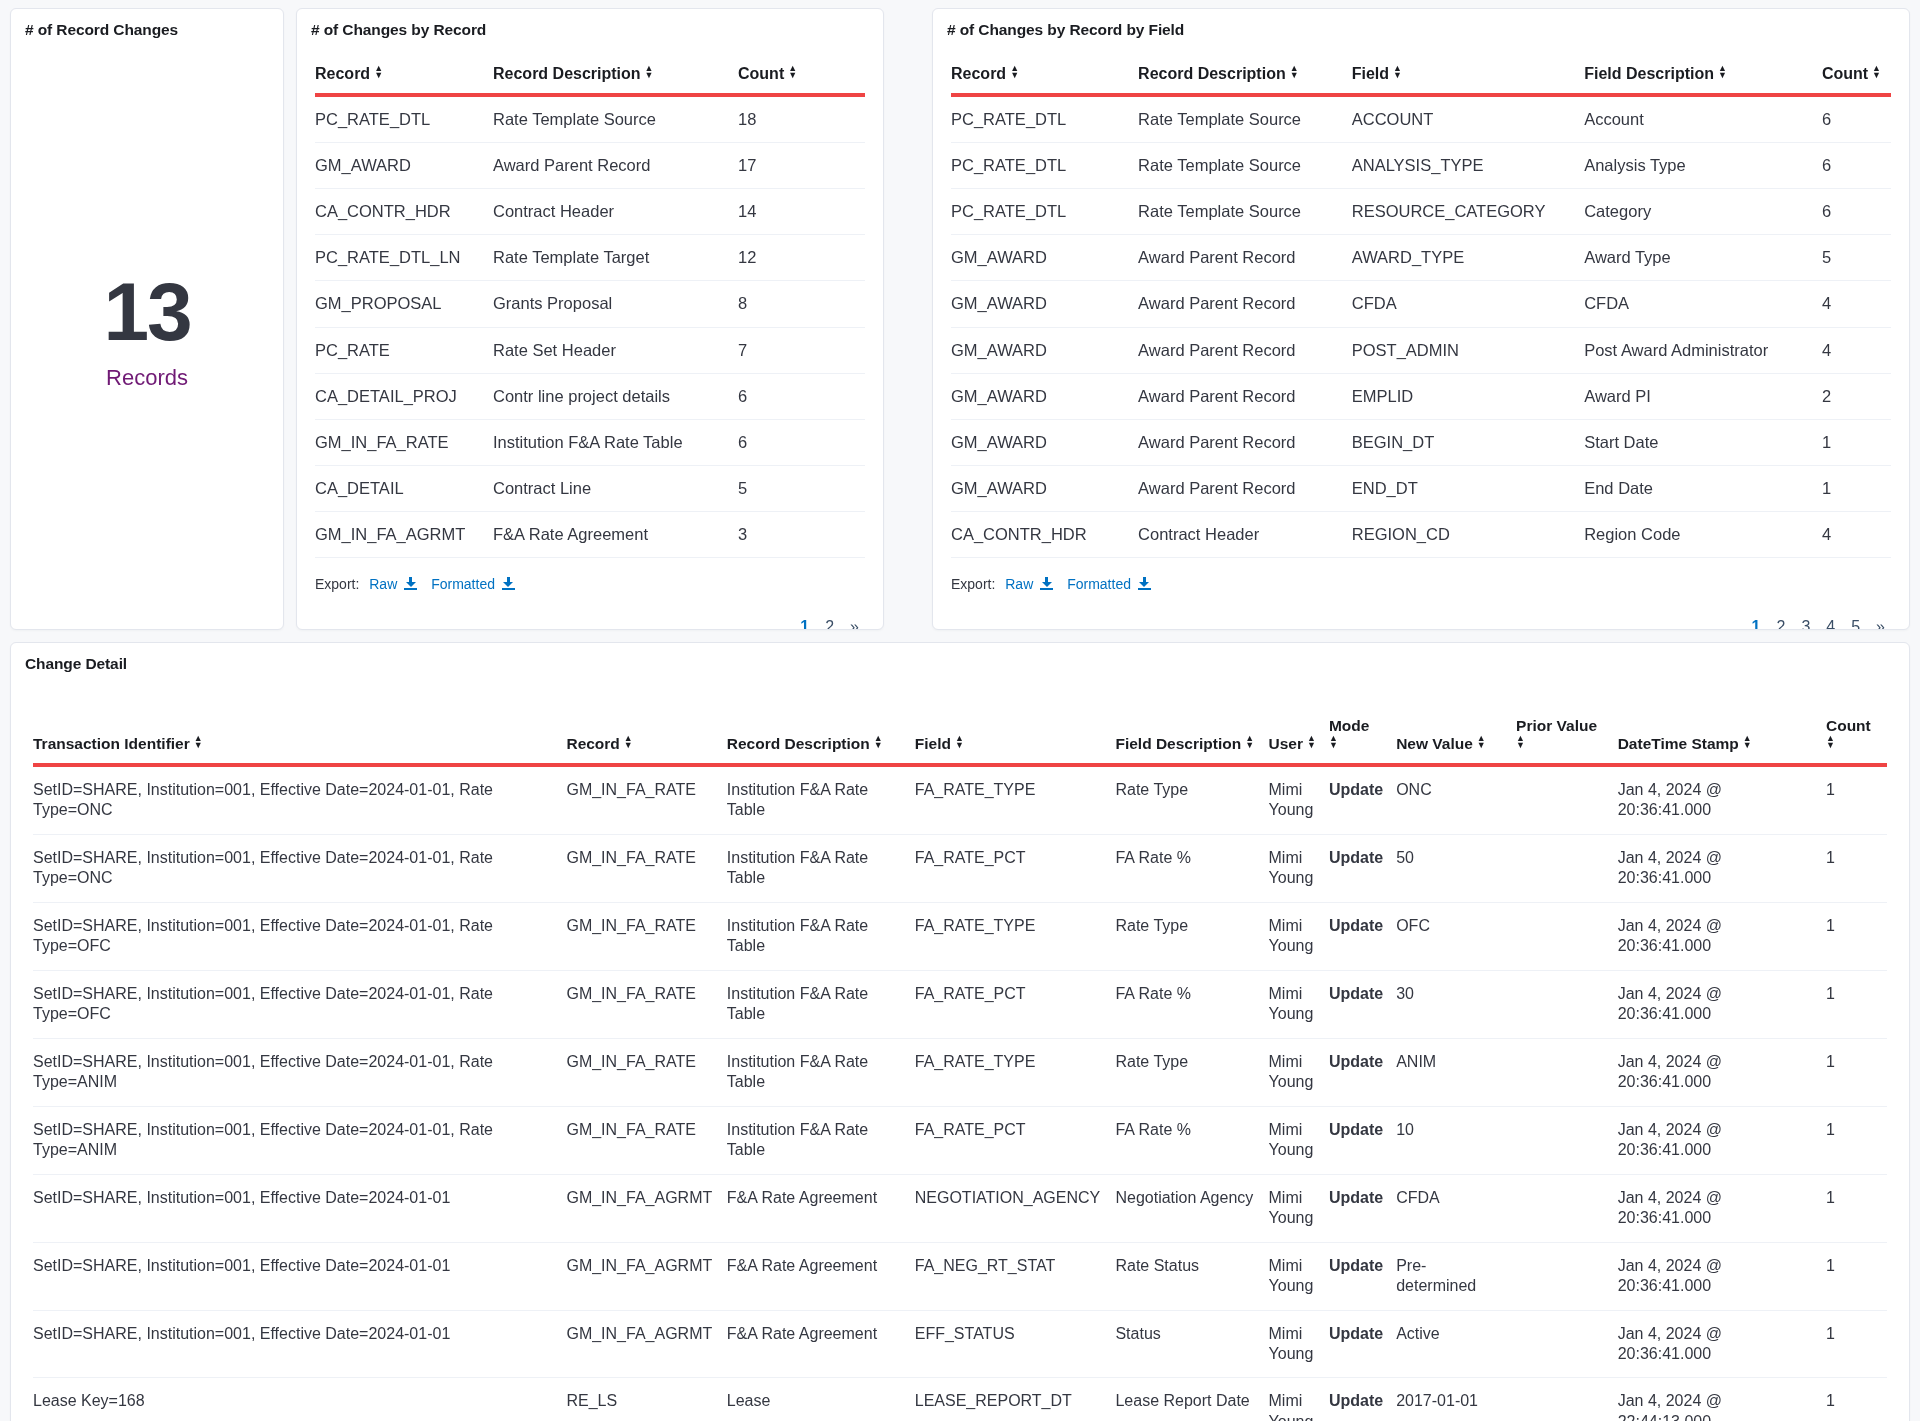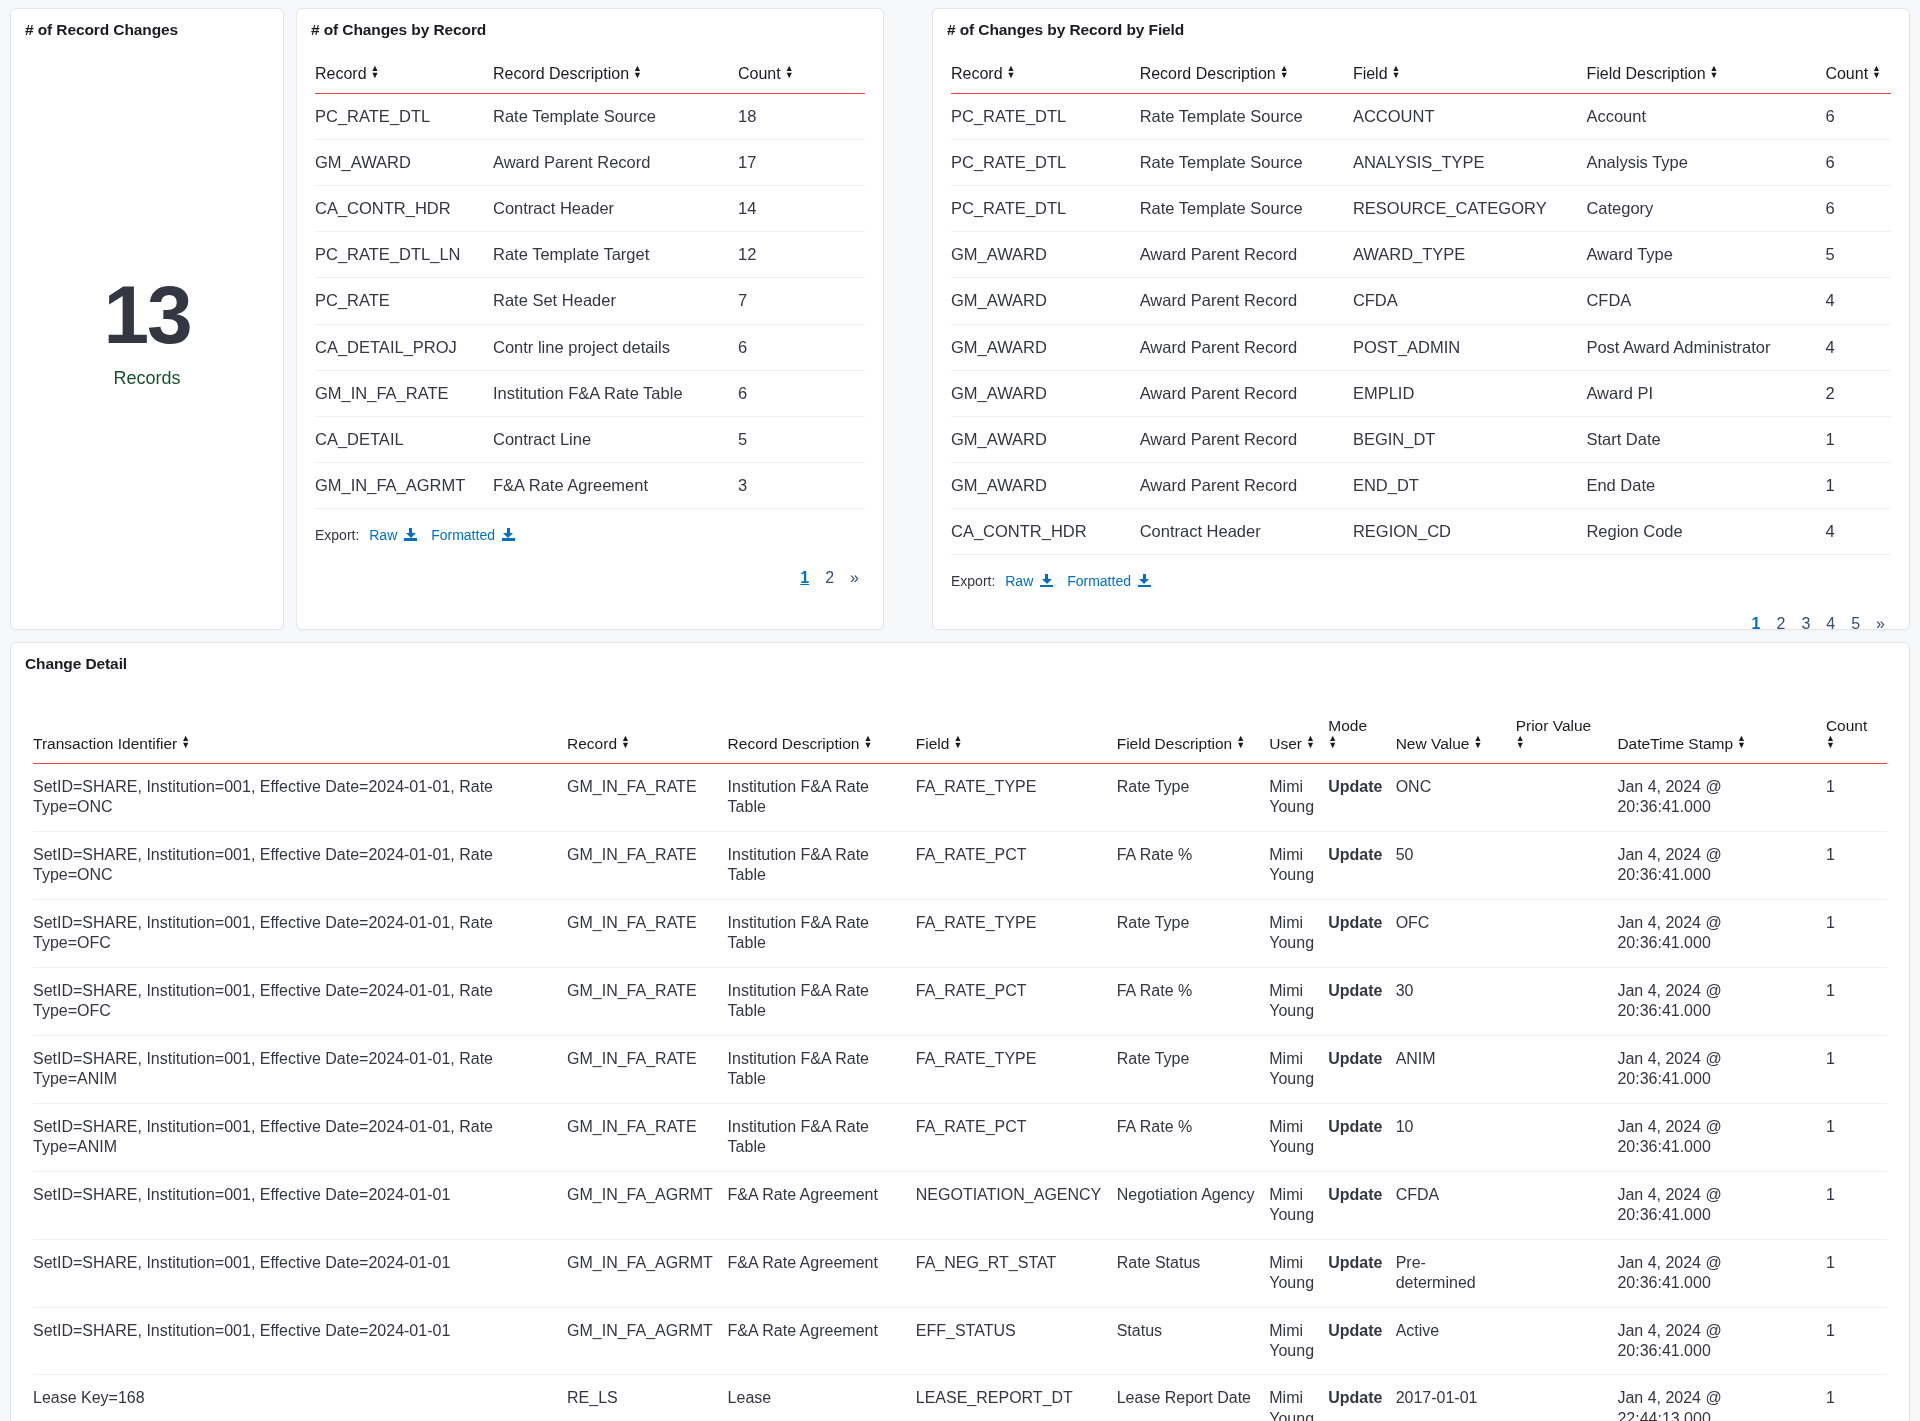--- a/index.html
+++ b/index.html
@@ -50,41 +50,41 @@
     justify-content: center;
   }
   .metric-value {
     font-size: 82px;
     font-weight: 700;
     line-height: 1;
     color: #343741;
     letter-spacing: -2px;
   }
   .metric-label {
-    font-size: 18px;
-    color: #14532d;
+    font-size: 22px;
+    color: #701a75;
     margin-top: 12px;
   }
 
   
   .tbl-wrap { padding: 26px 18px 0 18px; }
   table.dt {
     width: 100%;
     border-collapse: collapse;
     font-size: 16.5px;
   }
   table.dt th {
     text-align: left;
     font-size: 16px;
-    font-weight: 400;
+    font-weight: 700;
     color: #1a1c21;
     padding: 0 10px 10px 0;
     vertical-align: bottom;
     white-space: nowrap;
-    border-bottom: 1px solid #ef4444;
+    border-bottom: 4px solid #ef4444;
   }
   table.dt td {
     padding: 12px 10px 12px 0;
     color: #343741;
     border-bottom: 1px solid #eef1f6;
     vertical-align: top;
     line-height: 1.28;
   }
   table.dt tr:last-child td { border-bottom: 1px solid #eef1f6; }
   .sort-ico {
@@ -230,20 +230,25 @@
               </tr>
               <tr>
                 <td>CA_CONTR_HDR</td>
                 <td>Contract Header</td>
                 <td>14</td>
               </tr>
               <tr>
                 <td>PC_RATE_DTL_LN</td>
                 <td>Rate Template Target</td>
                 <td>12</td>
+              </tr>
+              <tr>
+                <td>GM_PROPOSAL</td>
+                <td>Grants Proposal</td>
+                <td>8</td>
               </tr>
               <tr>
                 <td>PC_RATE</td>
                 <td>Rate Set Header</td>
                 <td>7</td>
               </tr>
               <tr>
                 <td>CA_DETAIL_PROJ</td>
                 <td>Contr line project details</td>
                 <td>6</td>

